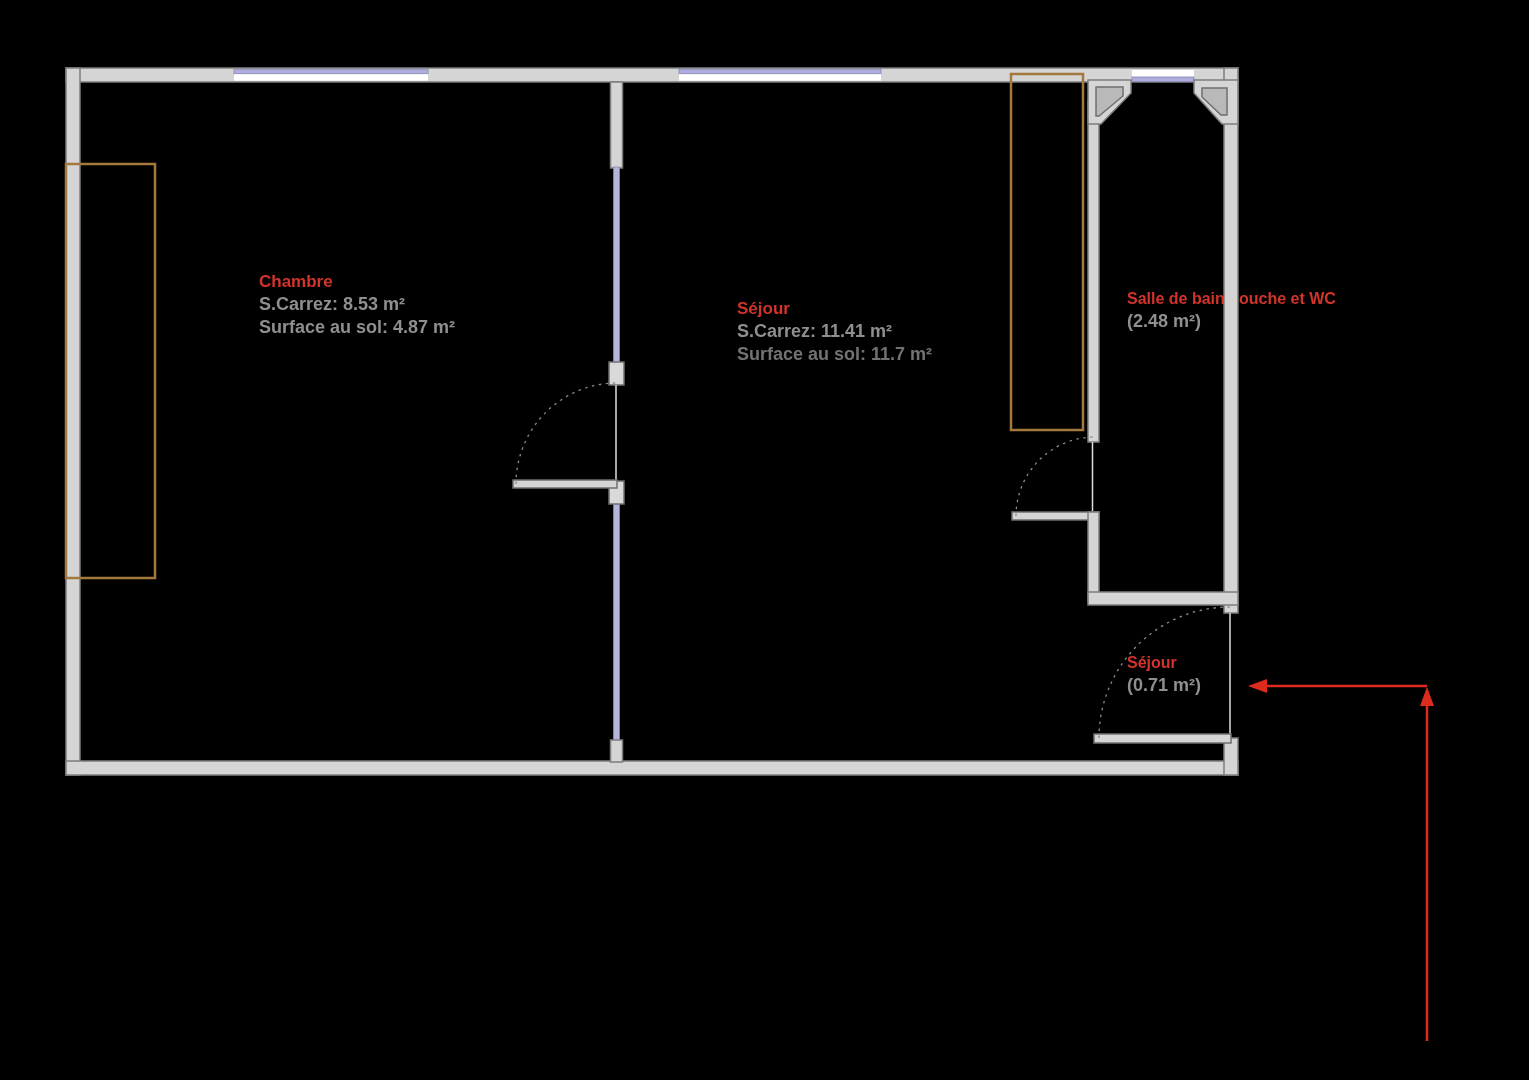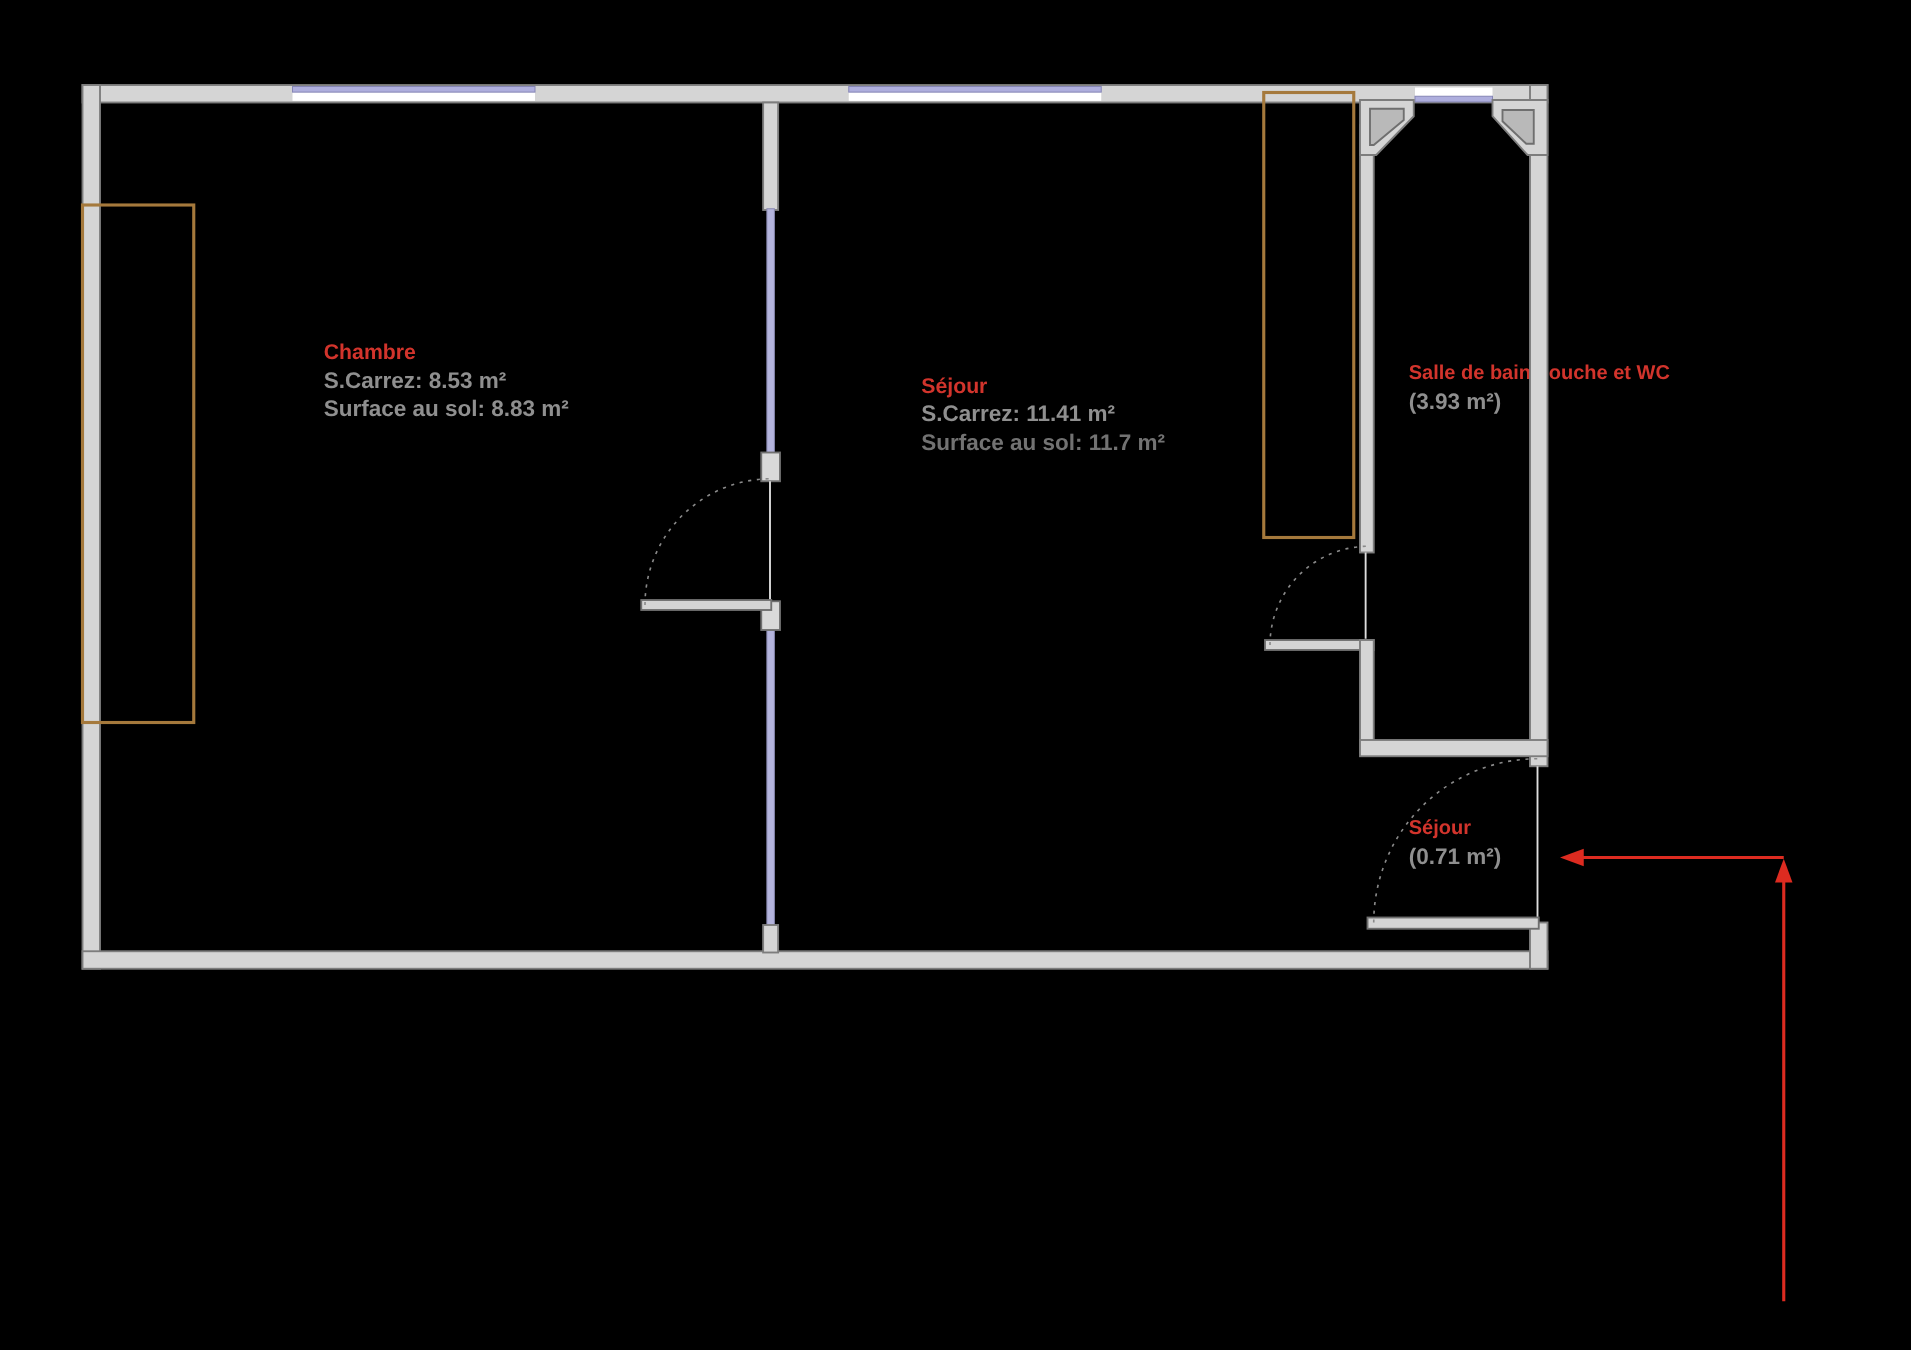--- a/index.html
+++ b/index.html
@@ -41,32 +41,32 @@
   }
 </style>
 </head>
 <body>
 
 <div id="stage">
 
   <div class="room-label" style="left:259px; top:270px;">
     <span class="title">Chambre</span>
     <span class="area-line">S.Carrez: 8.53 m²</span>
-    <span class="area-line">Surface au sol: 8.83 m²</span>
+    <span class="area-line">Surface au sol: 4.87 m²</span>
   </div>
 
   <div class="room-label" style="left:737px; top:297px;">
     <span class="title">Séjour</span>
     <span class="area-line">S.Carrez: 11.41 m²</span>
     <span class="area-line" style="opacity:.8;">Surface au sol: 11.7 m²</span>
   </div>
 
   <div class="room-label" style="left:1127px; top:287px;">
     <span class="title" style="font-size:16px;">Salle de bain douche et WC</span>
-    <span class="area-line">(3.93 m²)</span>
+    <span class="area-line">(2.48 m²)</span>
   </div>
 
   <div class="room-label" style="left:1127px; top:651px;">
     <span class="title" style="font-size:16px;">Séjour</span>
     <span class="area-line">(0.71 m²)</span>
   </div>
 
   <svg id="plan-svg" width="1529" height="1080" viewBox="0 0 1529 1080">
 
     <g fill="#d5d5d5" stroke="#7d7d7d" stroke-width="1.5">

